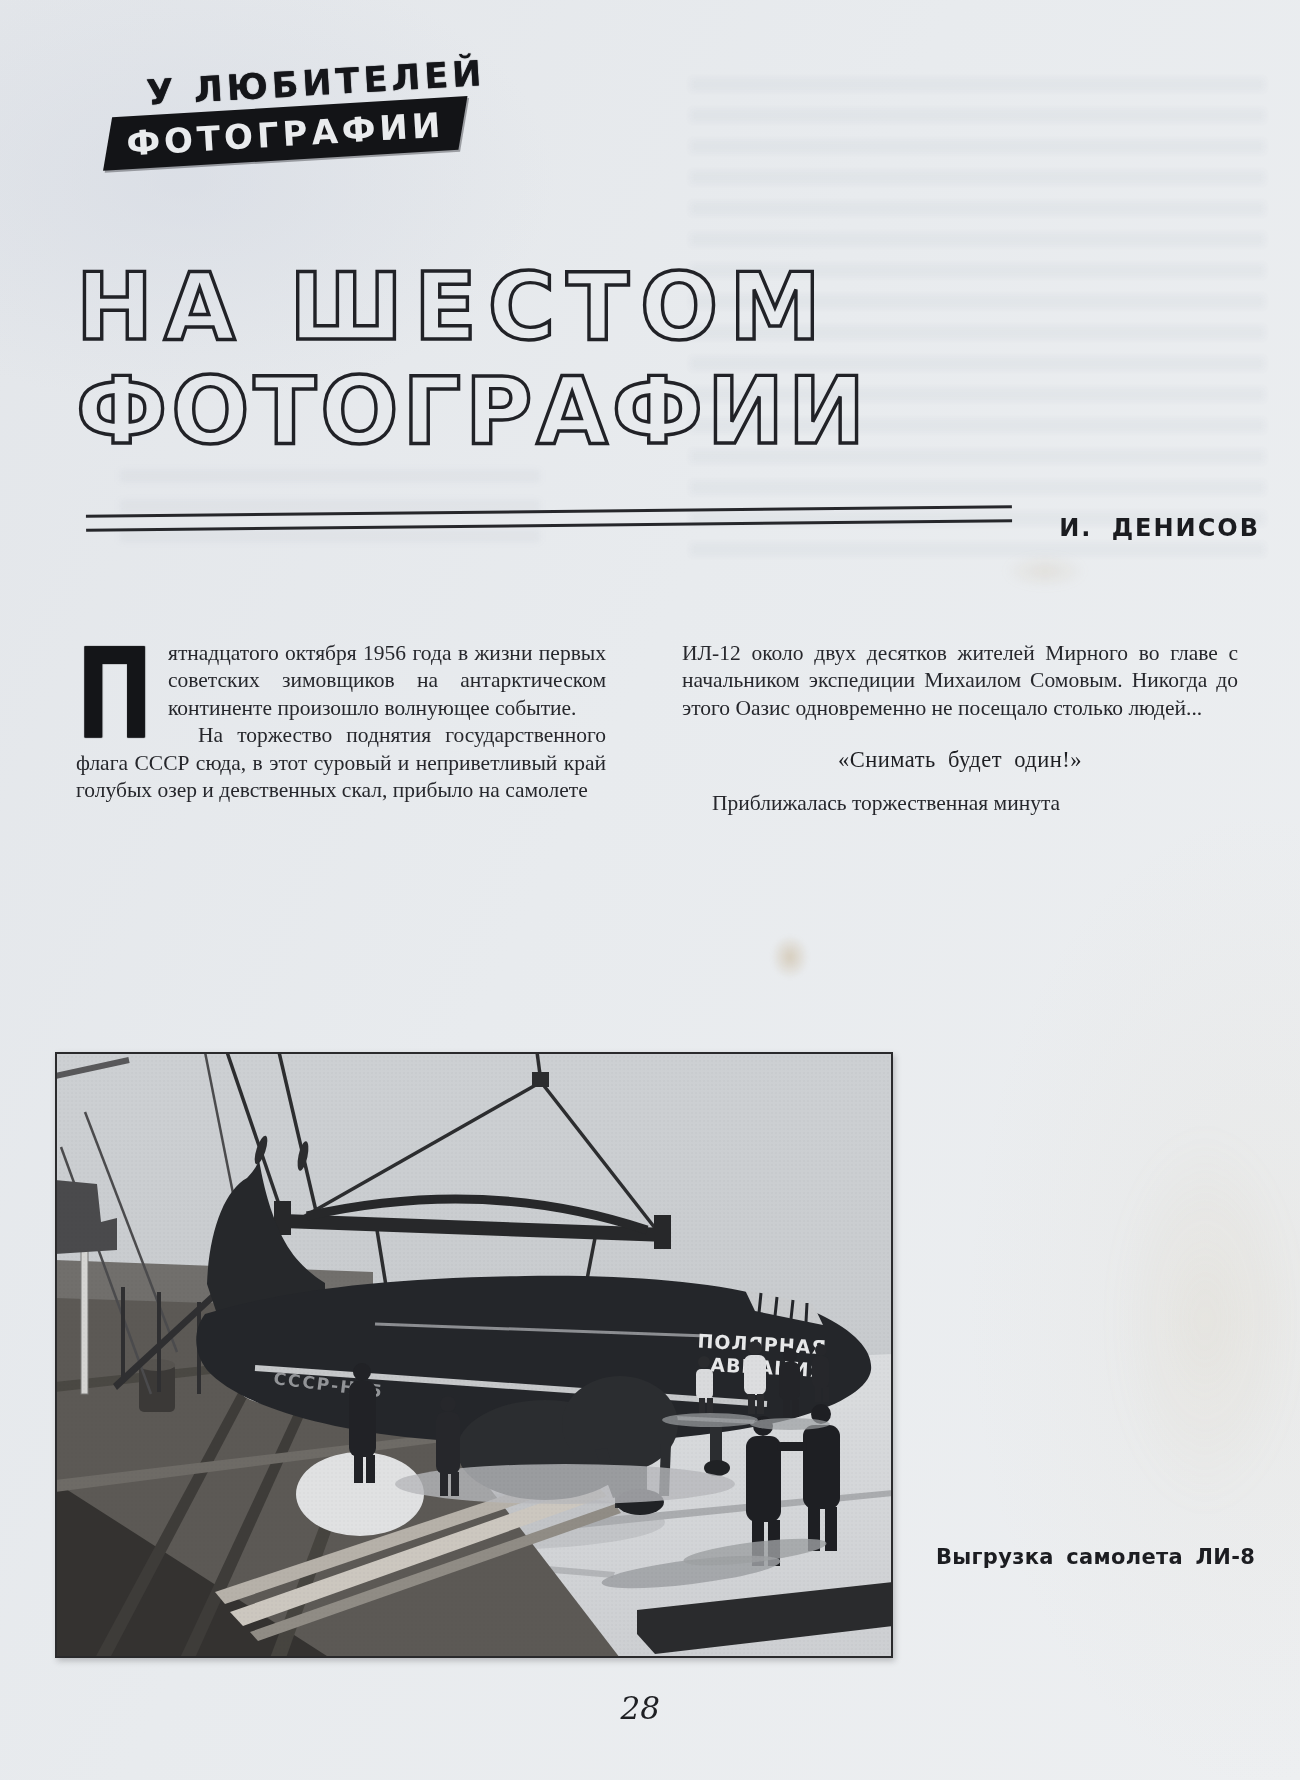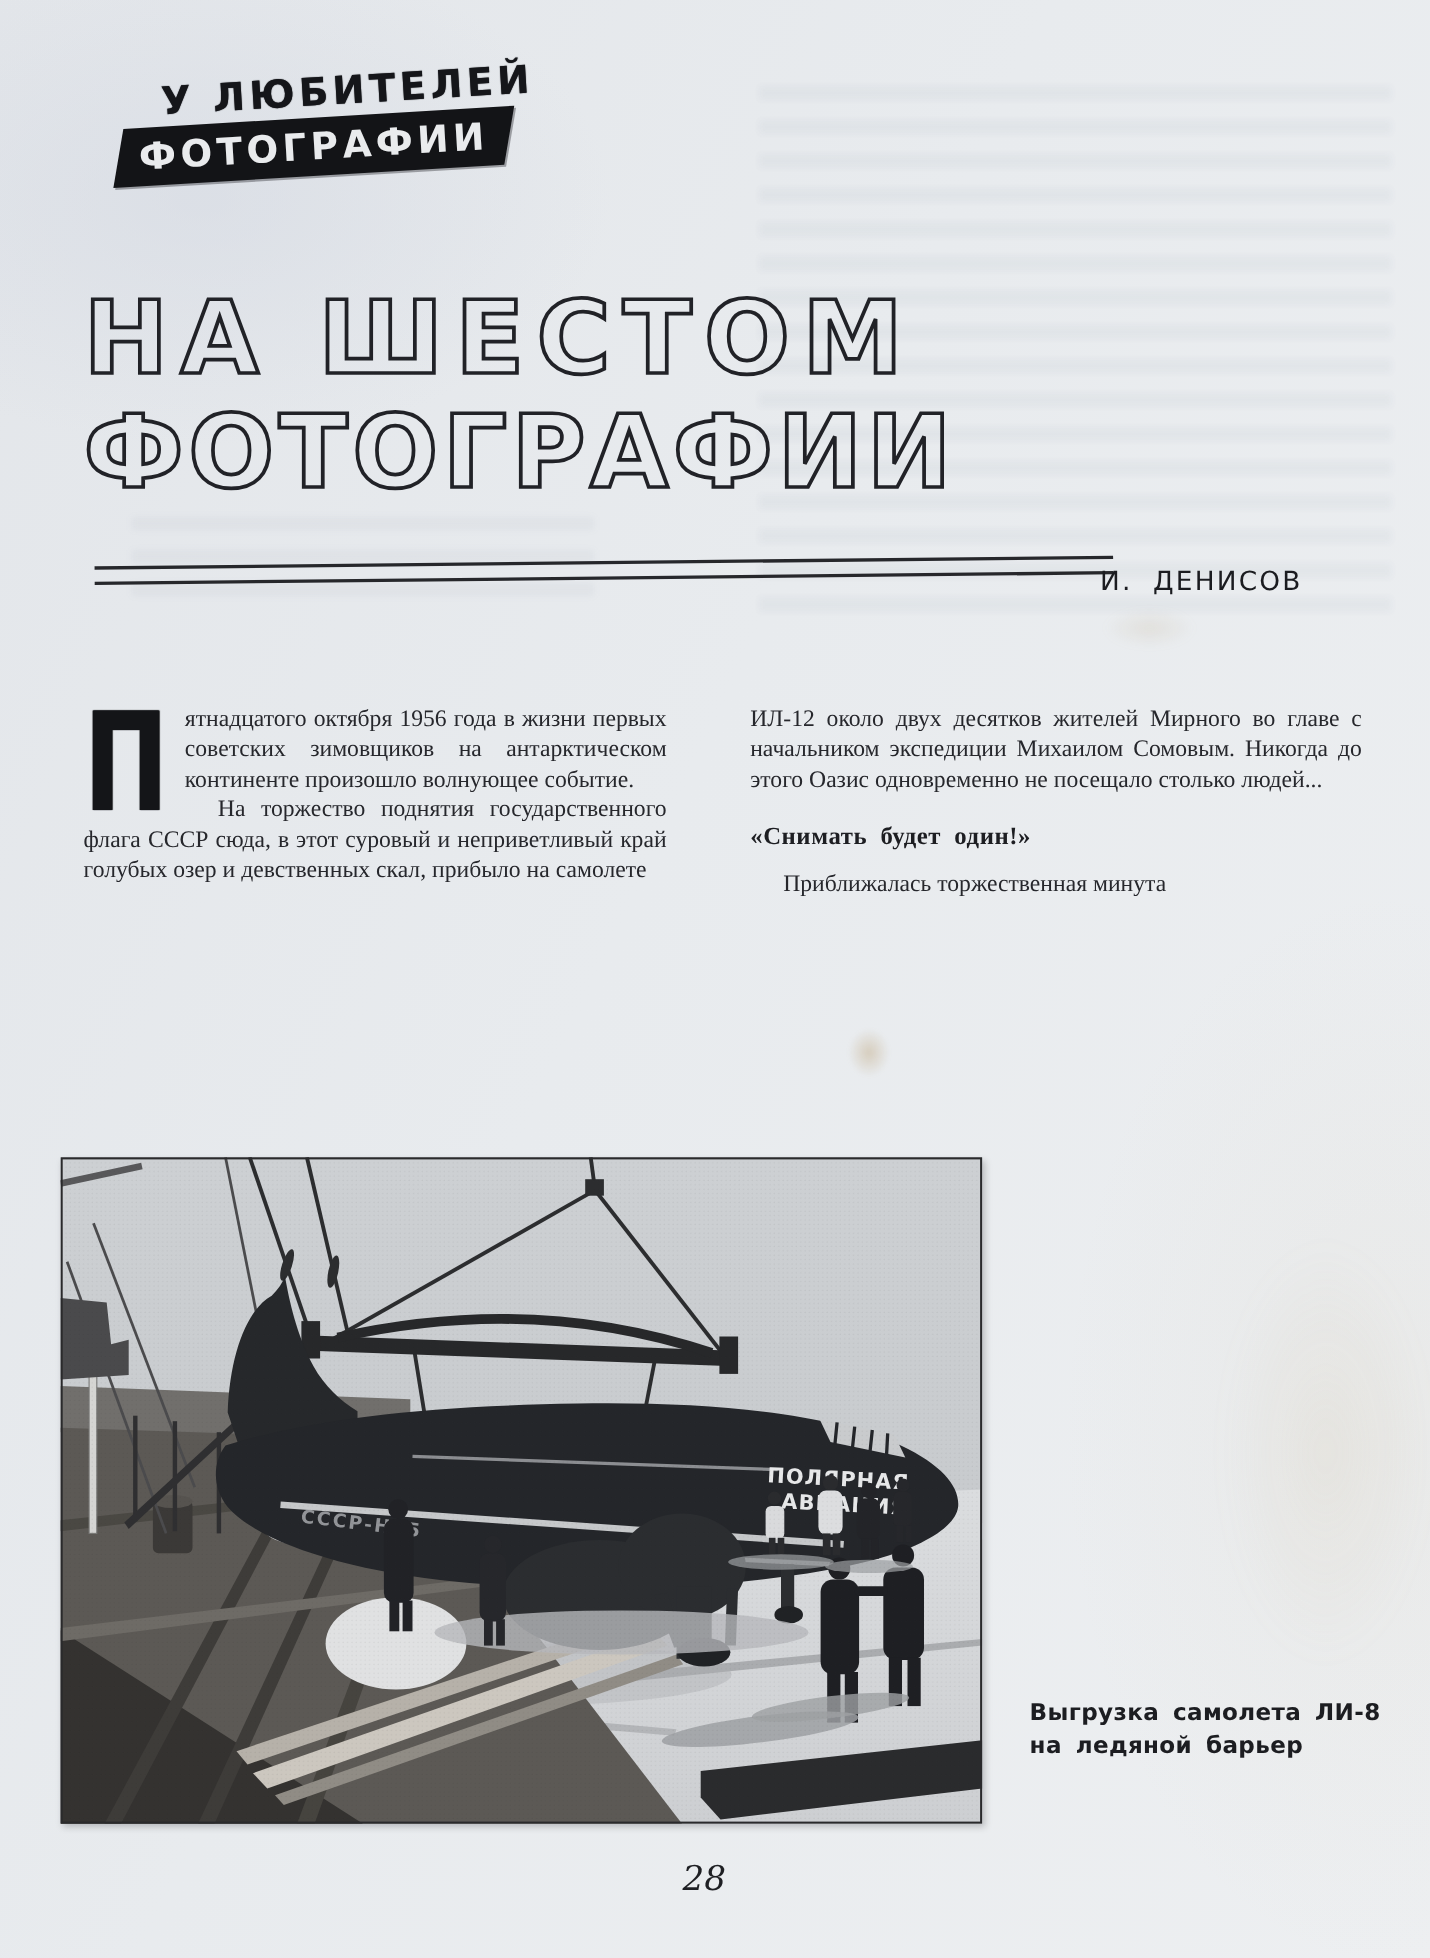--- a/index.html
+++ b/index.html
@@ -72,22 +72,22 @@
     .title-line{color:transparent;-webkit-text-stroke:3.4px #212227;}
   }
   .title-line.l1{letter-spacing:11px;}
   .title-line.l2{letter-spacing:4px;}
 
   
   .rules{position:absolute;left:86px;top:510px;width:926px;transform:rotate(-0.6deg);}
   .rules .r{height:3px;background:#26272b;}
   .rules .r+.r{margin-top:11px;}
   .byline{
-    position:absolute;left:1000px;top:514px;width:260px;text-align:left;
-    font-family:"DejaVu Sans", sans-serif;font-weight:normal;
+    position:absolute;left:1000px;top:514px;width:260px;text-align:right;
+    font-family:"DejaVu Sans", sans-serif;font-weight:bold;
     font-size:24px;letter-spacing:2px;word-spacing:9px;color:#1b1c20;white-space:nowrap;
   }
 
   
   .columns{
     position:absolute;left:76px;top:640px;width:1162px;
     display:flex;gap:76px;
     color:#26272c;
   }
   .col{font-size:21.5px;line-height:27.4px;text-align:justify;}
@@ -99,22 +99,22 @@
     float:left;width:76px;height:88px;margin:7px 16px 0 0;position:relative;
   }
   .dropcap span{
     position:absolute;left:0;top:-15px;display:block;
     font-family:"DejaVu Sans", sans-serif;font-weight:bold;
     font-size:124px;line-height:1;color:#141518;
     transform:scaleX(.74);transform-origin:0 0;
     text-shadow:0 0 1px #141518, 1px 0 1px #141518;
   }
   .subhead{
-    margin:24px 0 16px 0 !important;text-align:left;text-indent:0 !important;
-    font-weight:bold;font-size:22.5px;letter-spacing:.5px;word-spacing:6px;color:#1d1e22;
+    margin:24px 0 16px 0 !important;text-align:center;text-indent:0 !important;
+    font-weight:normal;font-size:22.5px;letter-spacing:.5px;word-spacing:6px;color:#1d1e22;
   }
 
   
   .photo{
     position:absolute;left:55px;top:1052px;width:838px;height:606px;
     background:#c8cbce;
     box-shadow:0 0 0 1px #2c2c2e inset, 2px 3px 6px rgba(40,40,45,.25);
   }
   .photo svg{display:block;width:100%;height:100%;}
 
@@ -359,18 +359,17 @@
 
       <path d="M582,558 L838,530 L838,574 L600,602 L582,582 Z" fill="#2a2b2d"></path>
 
       <rect x="0" y="0" width="838" height="606" fill="url(#halftone)"></rect>
       <rect x="1" y="1" width="836" height="604" fill="none" stroke="#2a2a2c" stroke-width="2"></rect>
     </svg>
   </figure>
 
   <div class="caption">
     <div>Выгрузка самолета ЛИ-8</div>
-    <div>на ледяной барьер</div>
   </div>
 
   <div class="pageno">28</div>
 
 </div>
 
 </body></html>

